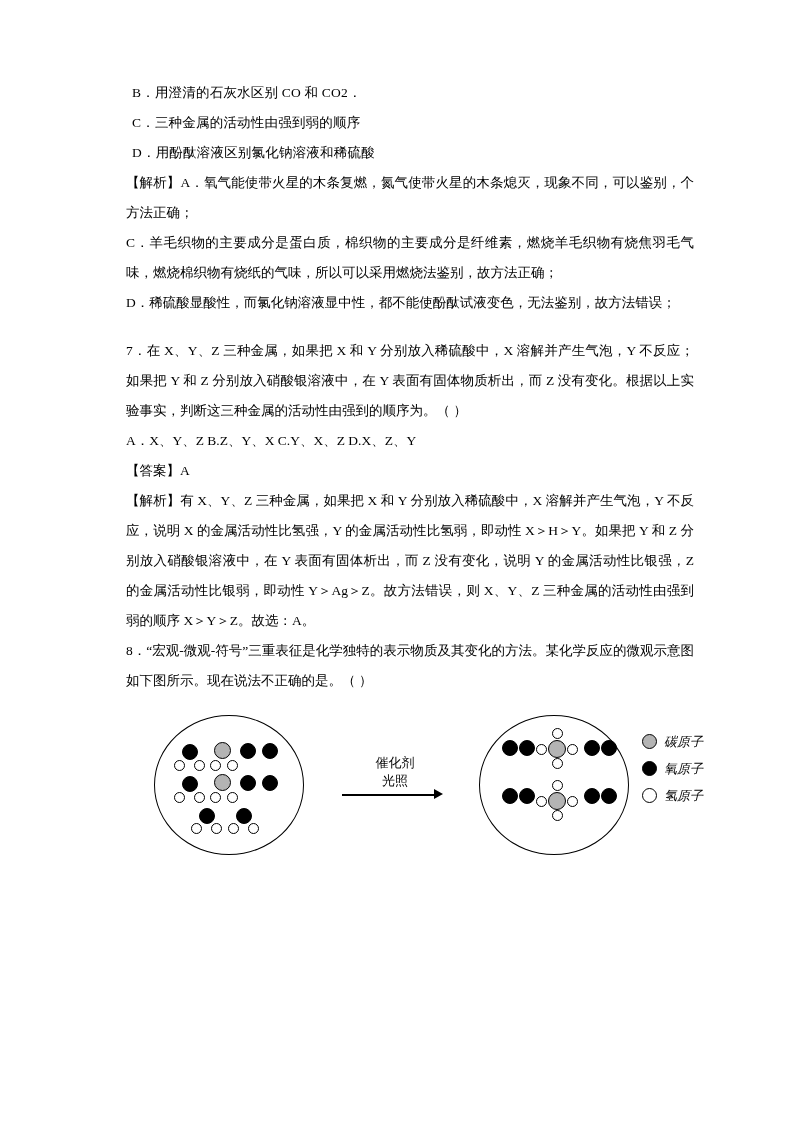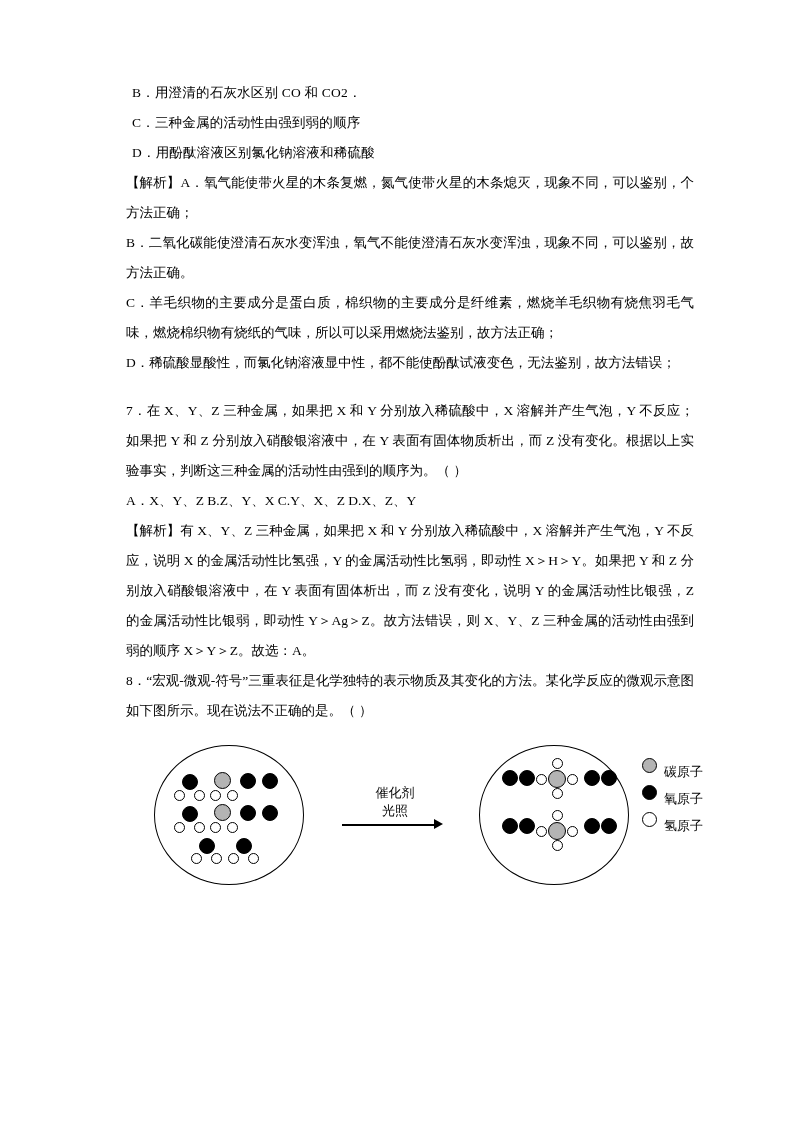--- a/index.html
+++ b/index.html
@@ -107,22 +107,23 @@
   }
   .legend {
     position: absolute;
     left: 498px;
     top: 18px;
     font-size: 13px;
     line-height: 27px;
   }
   .legend-row {
     display: flex;
-    align-items: flex-start;
+    align-items: center;
     height: 27px;
+    font-style: italic;
   }
   .legend-dot {
     width: 15px; height: 15px;
     border-radius: 50%;
     border: 1.3px solid #000;
     box-sizing: border-box;
     margin-right: 7px;
     flex: 0 0 auto;
   }
 </style>
@@ -130,28 +131,28 @@
 <body>
 
 <div class="page">
 
   <div class="line opt">B．用澄清的石灰水区别 CO 和 CO2．</div>
   <div class="line opt">C．三种金属的活动性由强到弱的顺序</div>
   <div class="line opt">D．用酚酞溶液区别氯化钠溶液和稀硫酸</div>
 
 
   <div class="para">【解析】A．氧气能使带火星的木条复燃，氮气使带火星的木条熄灭，现象不同，可以鉴别，个方法正确；</div>
-  <div class="para">B．二氧化碳能使澄清石灰水变浑浊，氧气不能使澄清石灰水变浑浊，现象不同，可以鉴别，故方法正确。</div>
   <div class="para">C．羊毛织物的主要成分是蛋白质，棉织物的主要成分是纤维素，燃烧羊毛织物有烧焦羽毛气味，燃烧棉织物有烧纸的气味，所以可以采用燃烧法鉴别，故方法正确；</div>
   <div class="para">D．稀硫酸显酸性，而氯化钠溶液显中性，都不能使酚酞试液变色，无法鉴别，故方法错误；</div>
 
   <div class="gap-md"></div>
 
   <div class="para q-block">7．在 X、Y、Z 三种金属，如果把 X 和 Y 分别放入稀硫酸中，X 溶解并产生气泡，Y 不反应；如果把 Y 和 Z 分别放入硝酸银溶液中，在 Y 表面有固体物质析出，而 Z 没有变化。根据以上实验事实，判断这三种金属的活动性由强到的顺序为。（       ）</div>
   <div class="para"> A．X、Y、Z     B.Z、Y、X    C.Y、X、Z    D.X、Z、Y</div>
+  <div class="para">【答案】A</div>
   <div class="para">【解析】有 X、Y、Z 三种金属，如果把 X 和 Y 分别放入稀硫酸中，X 溶解并产生气泡，Y 不反应，说明 X 的金属活动性比氢强，Y 的金属活动性比氢弱，即动性 X＞H＞Y。如果把 Y 和 Z 分别放入硝酸银溶液中，在 Y 表面有固体析出，而 Z 没有变化，说明 Y 的金属活动性比银强，Z 的金属活动性比银弱，即动性 Y＞Ag＞Z。故方法错误，则 X、Y、Z 三种金属的活动性由强到弱的顺序 X＞Y＞Z。故选：A。</div>
 
   <div class="para">8．“宏观-微观-符号”三重表征是化学独特的表示物质及其变化的方法。某化学反应的微观示意图如下图所示。现在说法不正确的是。（       ）</div>
 
   <div class="diagram">
 
     <div class="circle c-left"></div>
 
     <div class="atom black" style="left:38px;  top:34px;  width:16px; height:16px;"></div>
     <div class="atom gray" style="left:70px;  top:32px;  width:17px; height:17px;"></div>

